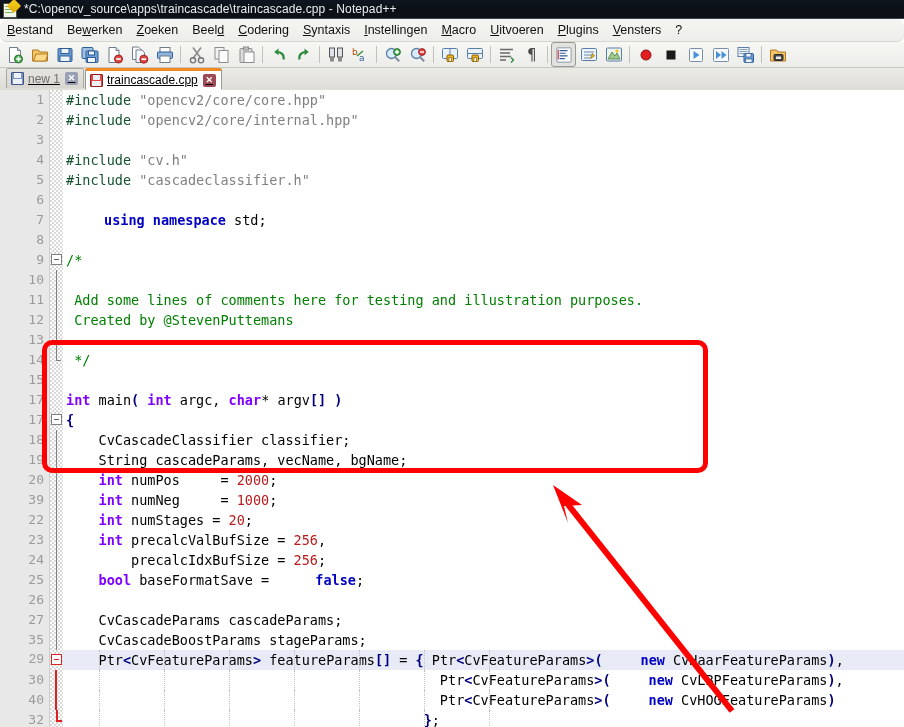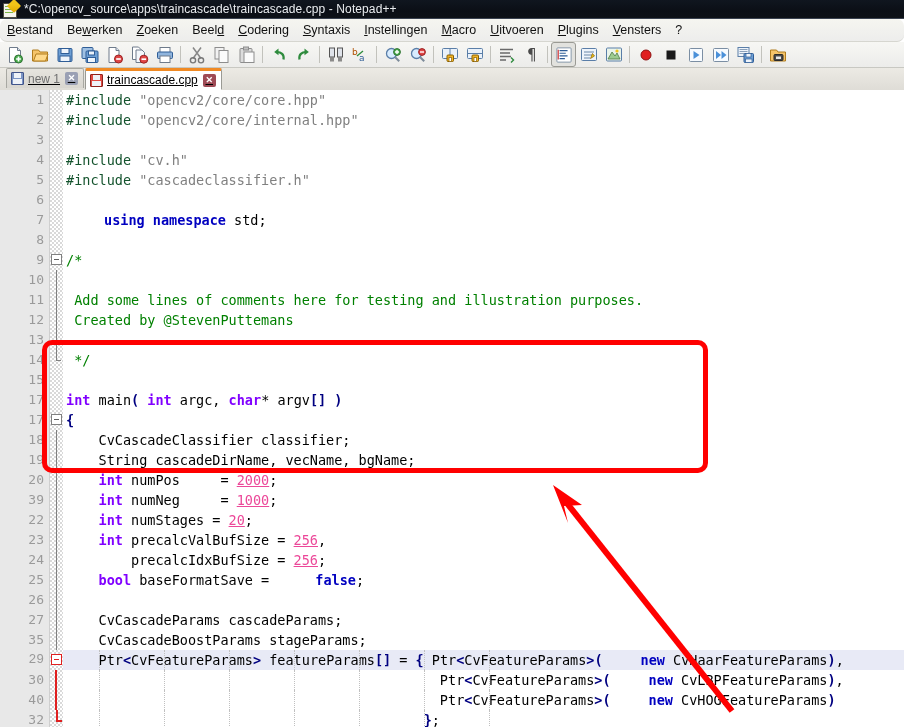--- a/index.html
+++ b/index.html
@@ -168,21 +168,21 @@
   .foldend::after{
     content:"";position:absolute;left:0;top:10px;width:5px;height:1px;background:#808080;
   }
   .foldend.red{background:#e02020;width:2px;}
   .foldend.red::after{background:#e02020;height:2px;width:6px;}
   
   .k-pre{color:#14532d;font-weight:normal;}       
   .k-str{color:#808080;}                         
   .k-kw{color:#0000c0;font-weight:bold;margin-left:38px;}         
   .k-type{color:#8000ff;font-weight:bold;}       
-  .k-num{color:#ec4899;text-decoration:underline;}                         
+  .k-num{color:#b91c1c;}                         
   .k-cmt{color:#008000;}                         
   .k-op{color:#000080;font-weight:bold;}         
   
   .iguide{
     position:absolute;top:0;width:1px;height:20px;
     border-left:1px dotted #c0c0c0;
   }
   
   #annot-rect{
     position:absolute;left:42px;top:250px;width:666px;height:133px;
@@ -597,21 +597,21 @@
         <div class="ln-fold">
           <span class="foldline"></span>
         </div>
         <div class="ln-text">    CvCascadeClassifier classifier;</div>
       </div>
       <div class="code-row">
         <div class="ln-num">19</div>
         <div class="ln-fold">
           <span class="foldline"></span>
         </div>
-        <div class="ln-text">    String cascadeDirName, vecName, bgName;</div>
+        <div class="ln-text">    String cascadeParams, vecName, bgName;</div>
       </div>
       <div class="code-row">
         <div class="ln-num">20</div>
         <div class="ln-fold">
           <span class="foldline"></span>
         </div>
         <div class="ln-text">    <span class="k-type">int</span> numPos     = <span class="k-num">2000</span>;</div>
       </div>
       <div class="code-row">
         <div class="ln-num">39</div>

